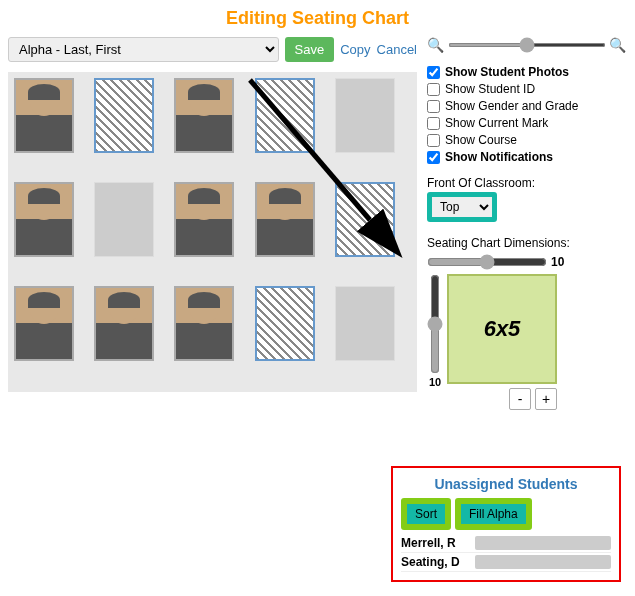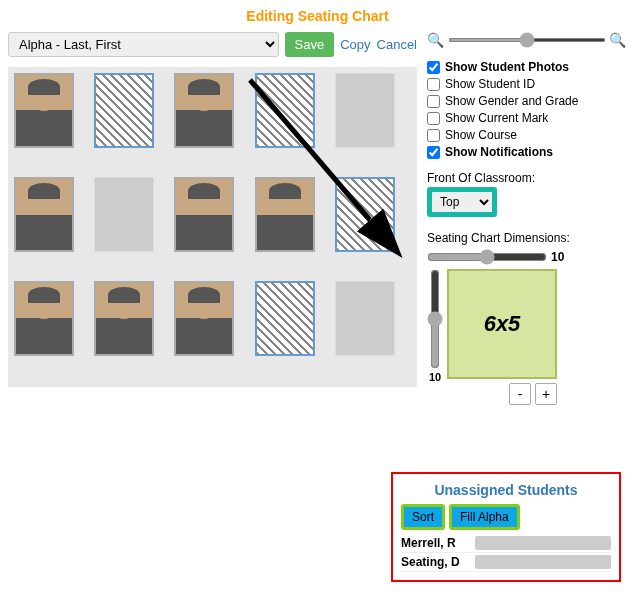--- a/index.html
+++ b/index.html
@@ -14,21 +14,21 @@
     .main-container {
       width: 635px;
       height: 596px;
       background: #fff;
       padding: 8px;
       position: relative;
     }
     .page-title {
       text-align: center;
       color: #f90;
-      font-size: 14px;
+      font-size: 18px;
       font-weight: bold;
       margin-bottom: 8px;
     }
     .content-area {
       display: flex;
       gap: 10px;
     }
     
     .left-panel {
       flex: 1;
@@ -303,22 +303,22 @@
       display: flex;
       gap: 4px;
       margin-bottom: 4px;
     }
     .unassigned-btns-row2 {
       display: flex;
       gap: 4px;
       margin-bottom: 6px;
     }
     .ua-btn {
-      border: 3px solid #84cc16;
-      background: #0ea5e9;
+      border: 6px solid #84cc16;
+      background: #14b8a6;
       padding: 3px 8px;
       border-radius: 3px;
       cursor: pointer;
       font-size: 12px;
     }
     .ua-btn-clear {
       border: none;
       background: #e00;
       color: #fff;
       padding: 3px 8px;

